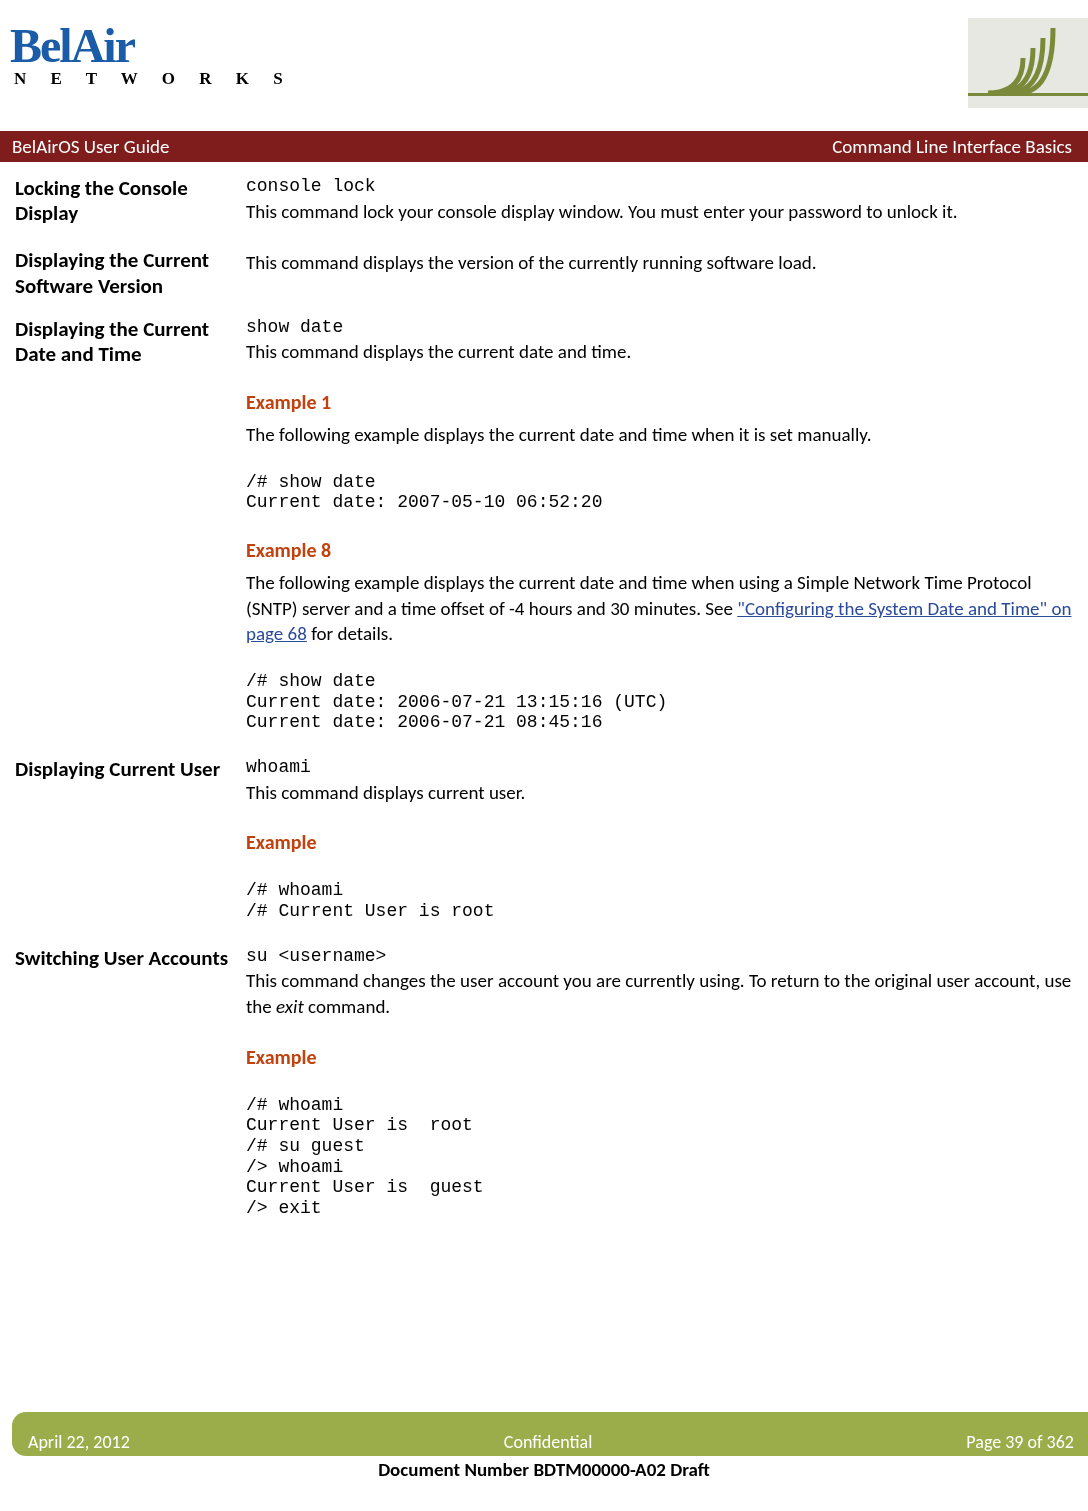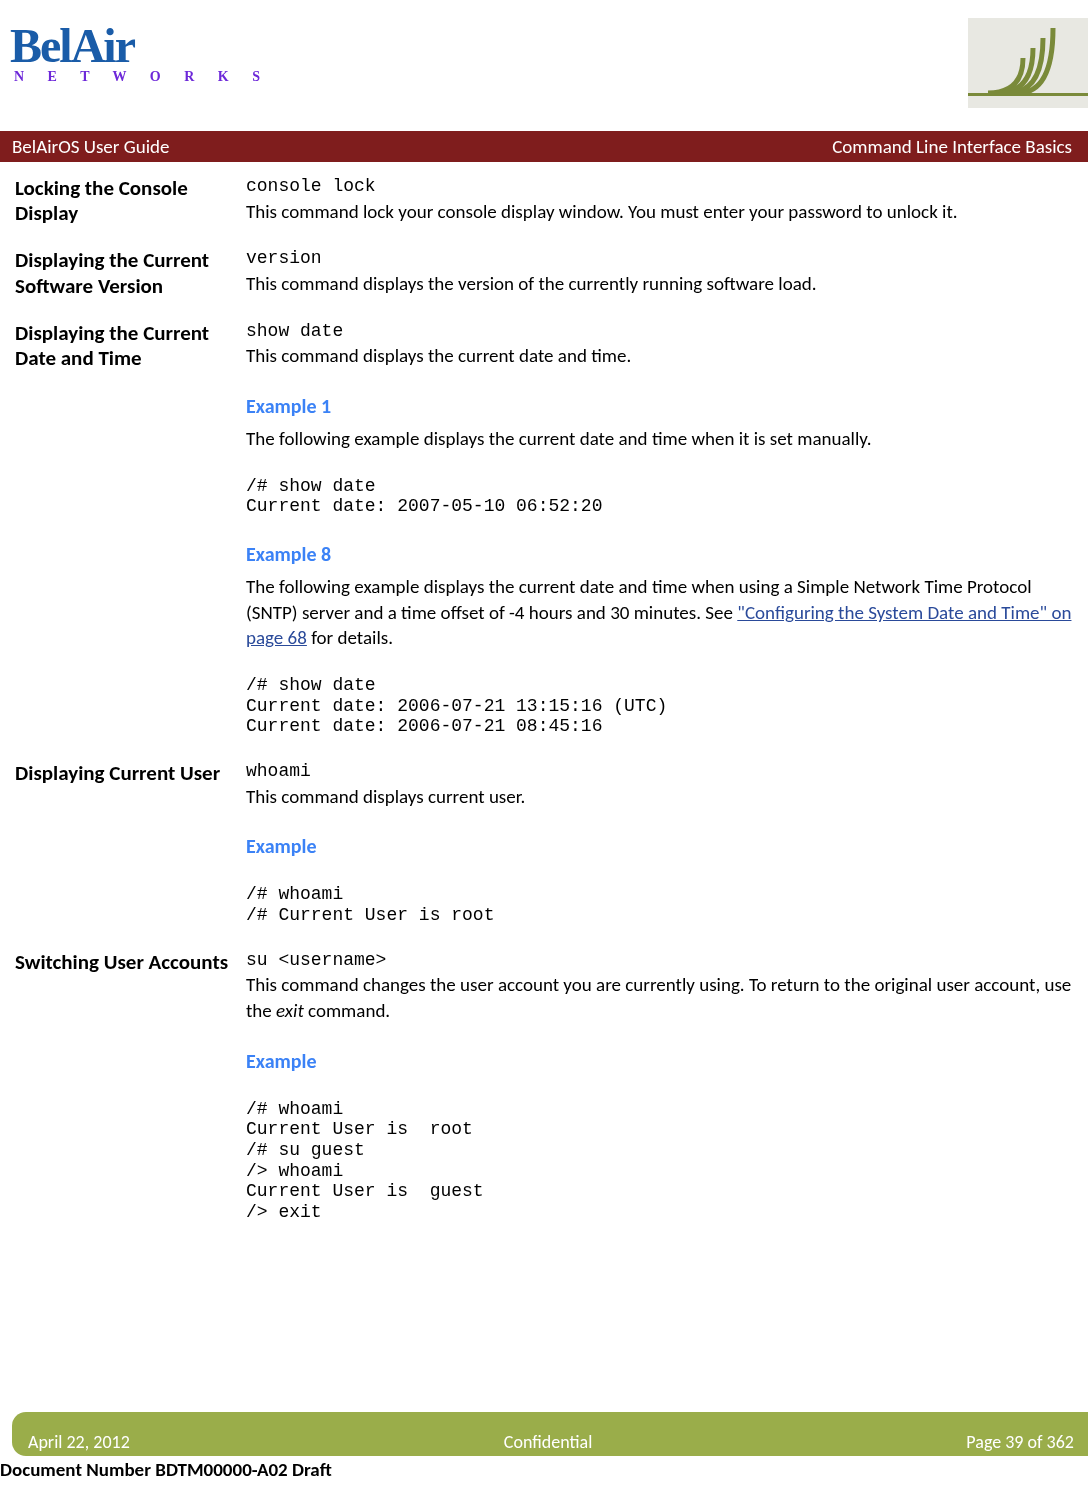--- a/index.html
+++ b/index.html
@@ -25,22 +25,22 @@
     .logo-text {
       font-family: Liberation Serif, serif;
       font-weight: bold;
     }
     .logo-belair {
       font-size: 48px;
       color: #1a5ca8;
       letter-spacing: -2px;
     }
     .logo-networks {
-      font-size: 14px;
-      color: #6d28d9;
+      font-size: 17px;
+      color: #000000;
       letter-spacing: 10px;
       display: block;
       margin-top: -4px;
       margin-left: 4px;
     }
     .header-icon {
       margin-right: 0;
     }
     .title-bar {
       background: #7f1d1d;
@@ -76,21 +76,21 @@
     .mono {
       font-family: 'Courier New', Courier, monospace;
       font-size: 18px;
       line-height: 1.15;
     }
     .body-text {
       margin-top: 2px;
       margin-bottom: 6px;
     }
     .example-heading {
-      color: #3b82f6;
+      color: #c2410c;
       font-weight: bold;
       font-size: 20px;
       margin-top: 24px;
       margin-bottom: 6px;
     }
     .code-block {
       font-family: 'Courier New', Courier, monospace;
       font-size: 18px;
       white-space: pre;
       line-height: 1.15;
@@ -115,21 +115,21 @@
       color: #fff;
       display: flex;
       justify-content: space-between;
       padding: 19px 14px 3px 16px;
       font-size: 18px;
       border-radius: 14px 0 0 14px;
       margin-left: 12px;
       margin-right: 0;
     }
     .footer-doc {
-      text-align: left;
+      text-align: center;
       font-weight: bold;
       font-size: 19px;
       margin-top: 2px;
     }
   </style>
 </head>
 <body>
 
 <div class="header-region">
   <div class="logo">
@@ -163,21 +163,20 @@
     <div class="section-heading">Locking the Console Display</div>
     <div class="section-body">
       <div class="mono">console lock</div>
       <div class="body-text">This command lock your console display window. You must enter your password to unlock it.</div>
     </div>
   </div>
 
   <div class="section">
     <div class="section-heading">Displaying the Current Software Version</div>
     <div class="section-body">
-      <div class="mono">version</div>
       <div class="body-text">This command displays the version of the currently running software load.</div>
     </div>
   </div>
 
   <div class="section">
     <div class="section-heading">Displaying the Current Date and Time</div>
     <div class="section-body">
       <div class="mono">show date</div>
       <div class="body-text">This command displays the current date and time.</div>
       <div class="example-heading">Example 1</div>

